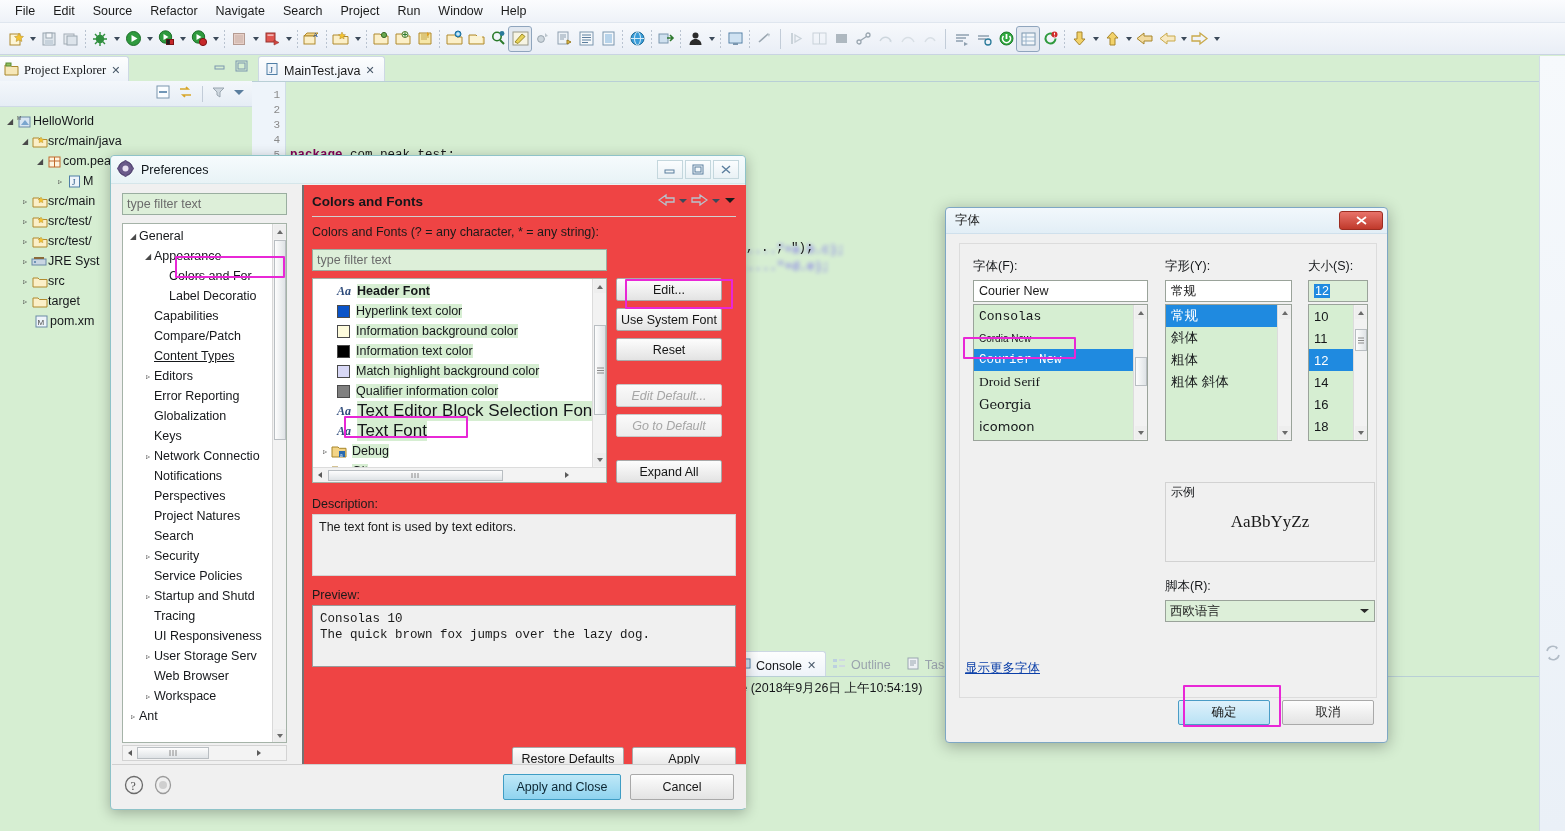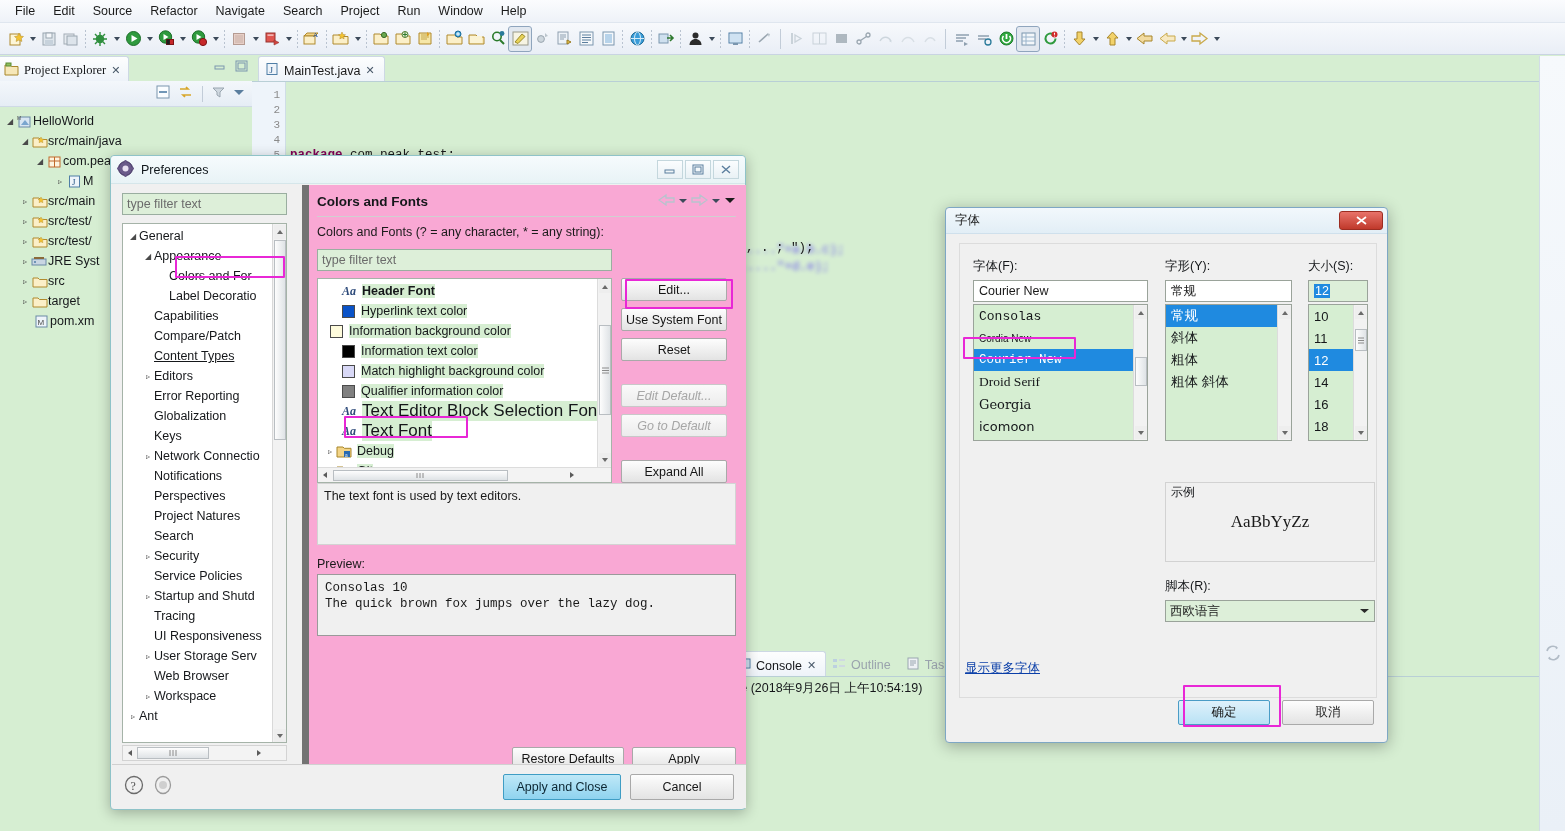--- a/index.html
+++ b/index.html
@@ -138,21 +138,21 @@
                background:linear-gradient(90deg,#fdfdfd,#dfe3e6); border:1px solid #b9bec2; }
   .sbtn-up,.sbtn-dn { position:absolute; left:1px; width:12px; height:14px;
       display:flex; align-items:center; justify-content:center; background:#eee; }
   .sbtn-up { top:1px; } .sbtn-dn { bottom:1px; }
   .ptrow { height:20px; display:flex; align-items:center; font-size:12.5px; color:#15171a; white-space:nowrap; }
   #tree-hscroll { margin-top:2px; width:165px; height:16px; background:#f3f3f3;
       border:1px solid #d3d3d3; display:flex; align-items:center; }
   #ths-thumb { margin-left:14px; width:72px; height:12px;
       background:linear-gradient(#fdfdfd,#dfe3e6); border:1px solid #b9bec2;
       display:flex; align-items:center; justify-content:center; }
-  #prefs-right { flex:1; border-left:7px solid #737373; background:#f9a8d4;
+  #prefs-right { flex:1; border-left:2px solid #737373; background:#ef4444;
                  padding:8px 10px 0 8px; position:relative; }
   #cf-head { display:flex; align-items:center; }
   #cf-title { font-size:13.5px; font-weight:bold; color:#15171a; }
   #cf-navs { margin-left:auto; display:flex; align-items:center; gap:3px; }
   #cf-rule { margin:7px 0 8px; height:1px; background:#d0d0d0; }
   #cf-label { font-size:12.5px; margin-bottom:10px; }
   #cf-filter { width:295px; }
   #cf-main { display:flex; gap:9px; margin-top:7px; }
   #cf-list { width:295px; height:205px; background:#fff; border:1px solid #a5b3a8; position:relative; overflow:hidden; }
   .cfrow { height:20px; display:flex; align-items:center; font-size:12.5px; color:#15171a;
@@ -1000,21 +1000,21 @@
         <div id="cf-list">
           <div id="cf-rows" style="padding-top:2px;">
               <div class="cfrow" style="padding-left: 24px;">
                 <span class="aa">Aa</span>
                 <span class="cfsel" style="font-weight: bold;">Header Font</span>
               </div>
               <div class="cfrow" style="padding-left: 24px;">
                 <span class="swatch" style="background: rgb(10, 83, 200);"></span>
                 <span class="cfsel">Hyperlink text color</span>
               </div>
-              <div class="cfrow" style="padding-left: 12px;">
+              <div class="cfrow" style="padding-left: 24px;">
                 <span class="swatch" style="background: rgb(254, 251, 220);"></span>
                 <span class="cfsel">Information background color</span>
               </div>
               <div class="cfrow" style="padding-left: 24px;">
                 <span class="swatch" style="background: rgb(0, 0, 0);"></span>
                 <span class="cfsel">Information text color</span>
               </div>
               <div class="cfrow" style="padding-left: 24px;">
                 <span class="swatch" style="background: rgb(216, 216, 246);"></span>
                 <span class="cfsel">Match highlight background color</span>
@@ -1091,20 +1091,21 @@
           <div class="btn">Use System Font</div>
           <div class="btn">Reset</div>
           <div style="height:9px"></div>
           <div class="btn dis">Edit Default...</div>
           <div class="btn dis">Go to Default</div>
           <div style="height:9px"></div>
           <div class="btn">Expand All</div>
         </div>
       </div>
 
+      <div id="desc-label">Description:</div>
       <div id="desc-box">The text font is used by text editors.</div>
       <div id="prev-label">Preview:</div>
       <div id="prev-box">
         <div>Consolas 10</div>
         <div>The quick brown fox jumps over the lazy dog.</div>
       </div>
       <div id="prefs-apply-row">
         <div class="btn" style="width:112px">Restore Defaults</div>
         <div class="btn" style="width:104px">Apply</div>
       </div>

